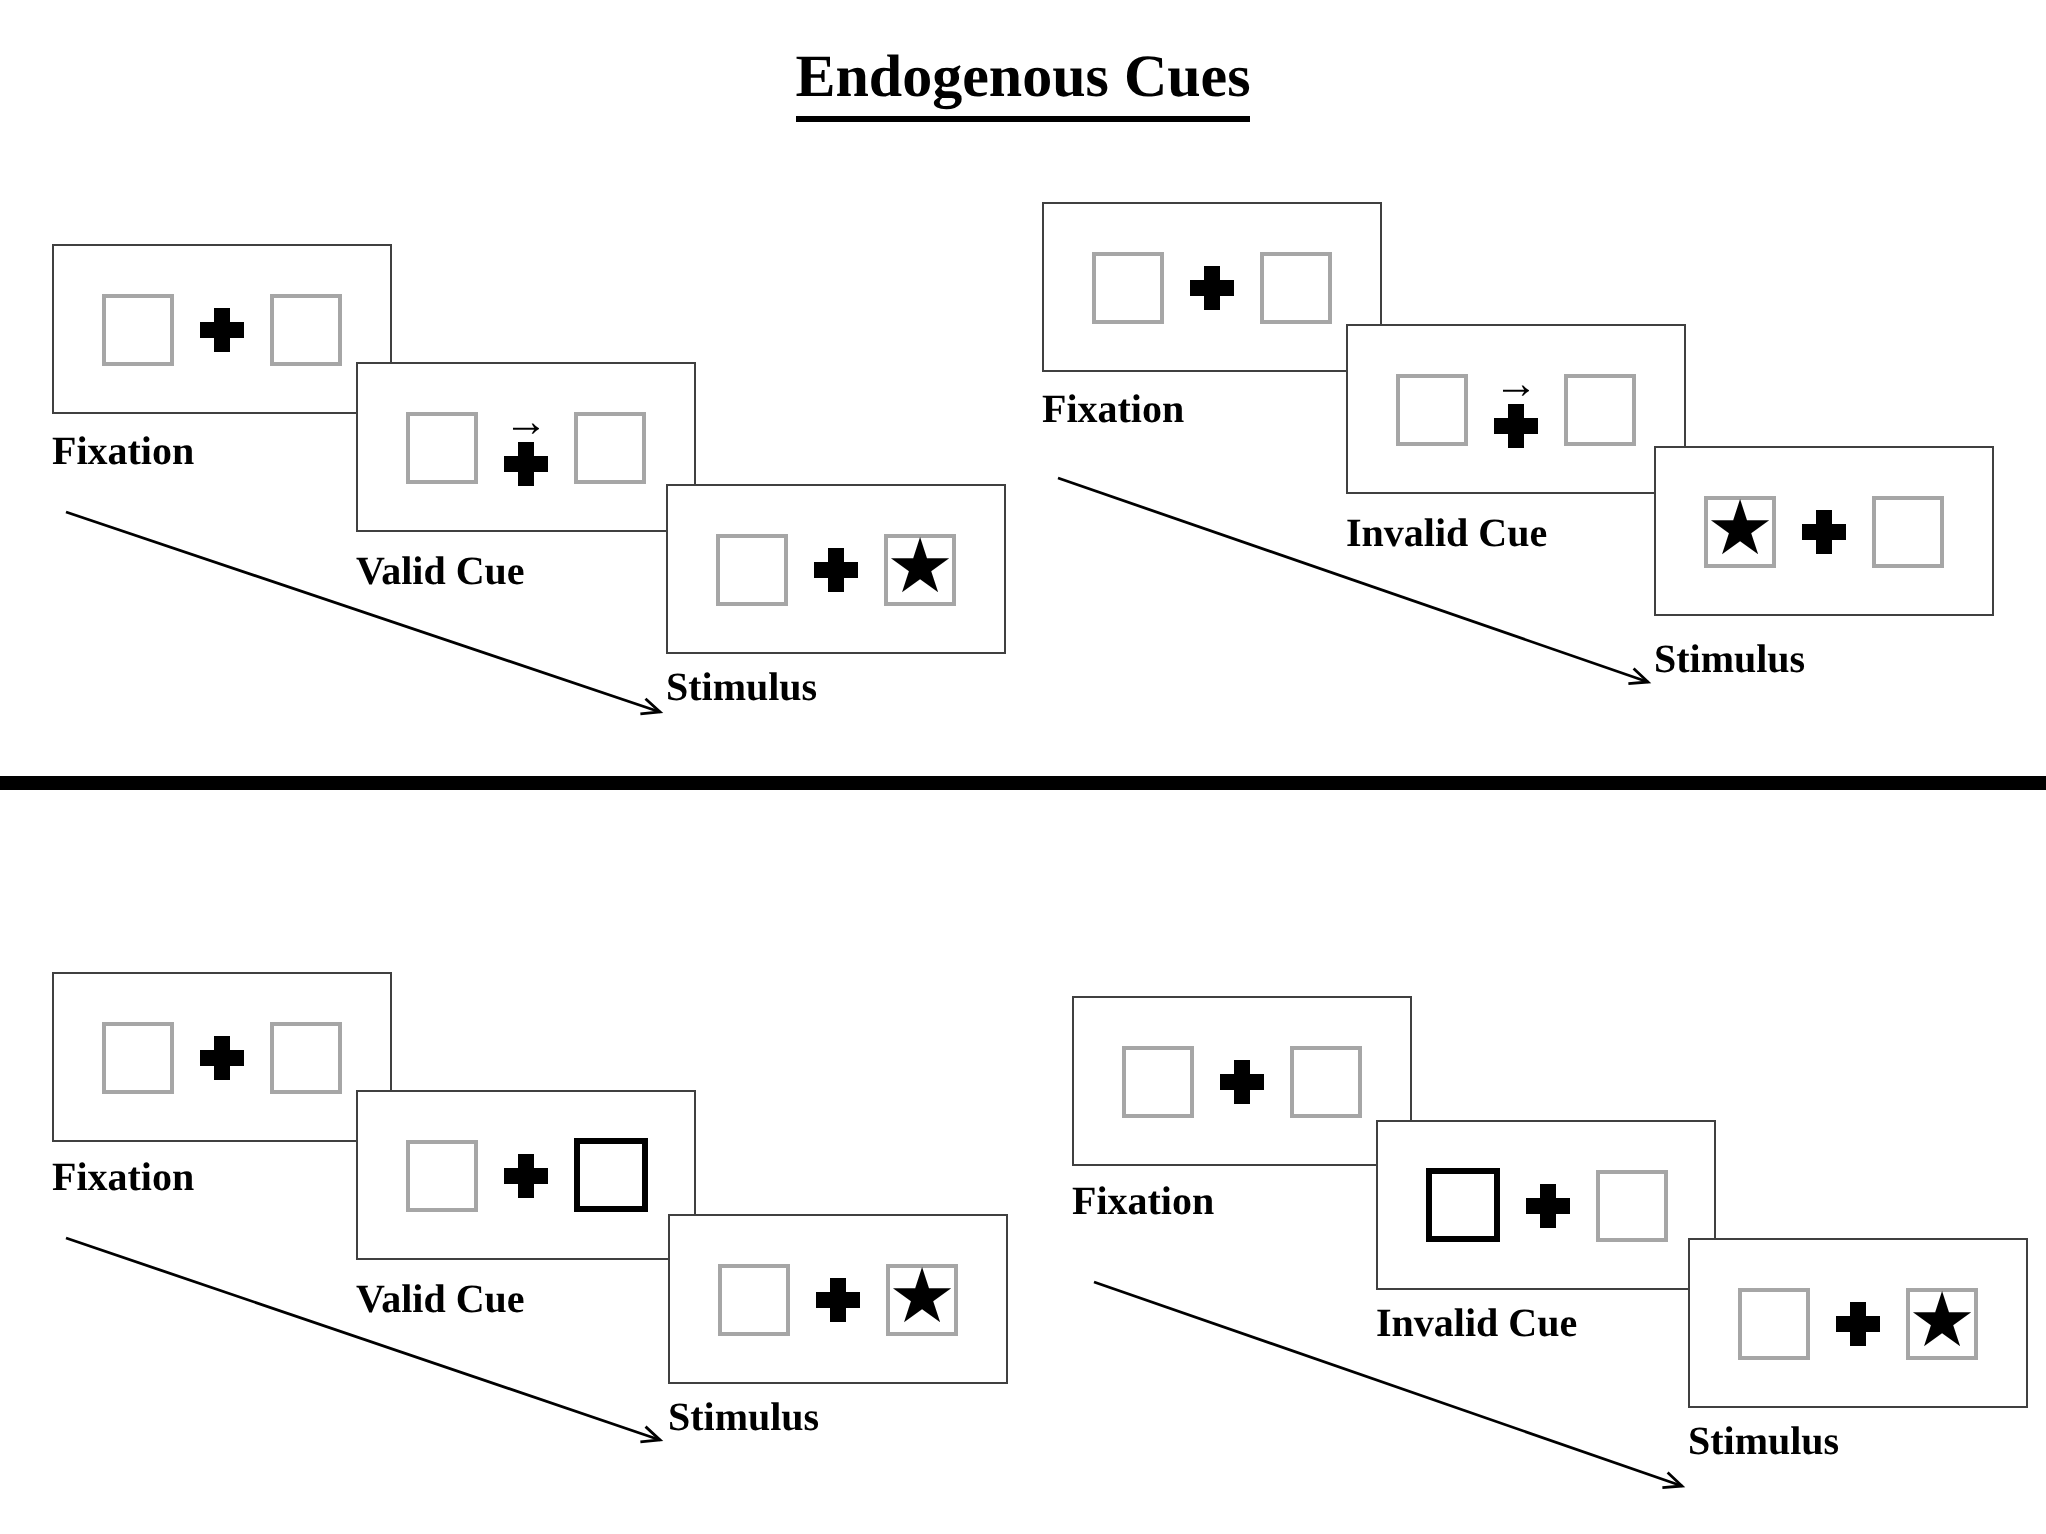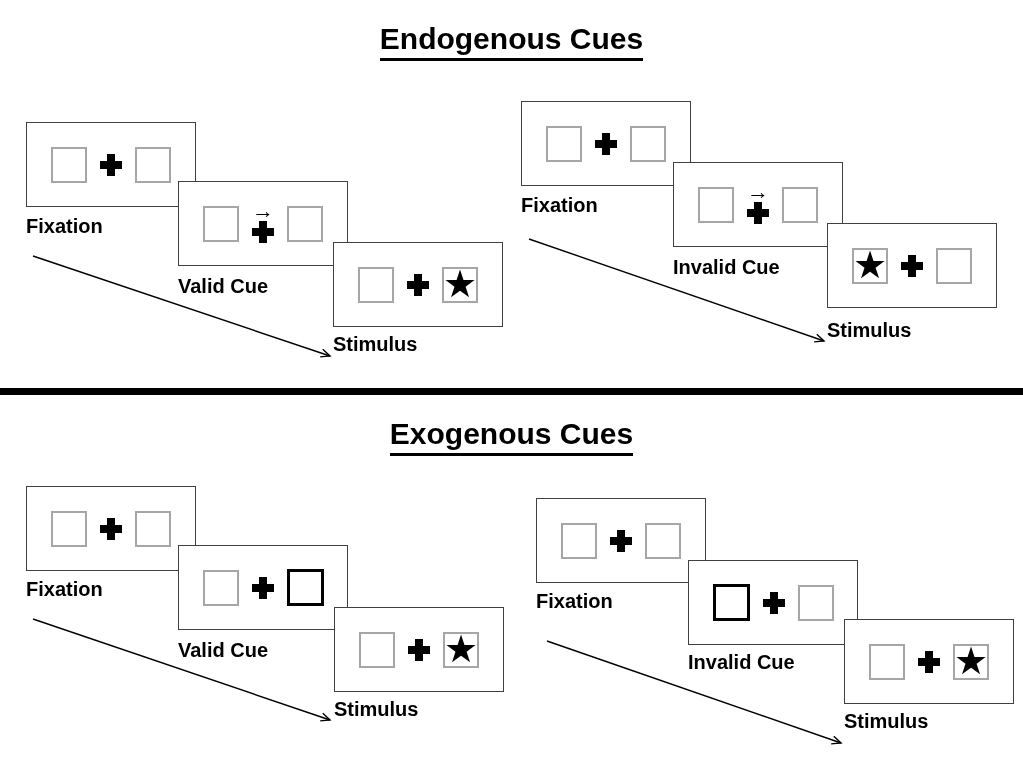--- a/index.html
+++ b/index.html
@@ -1,18 +1,18 @@
 <!DOCTYPE html>
 <html><head>
 <meta charset="utf-8">
 <style>
   html,body{margin:0;padding:0;background:#fff;}
   #canvas{
     position:relative;width:1023px;height:767px;background:#ffffff;
-    font-family:Liberation Sans, sans-serif;color:#000;overflow:hidden;
+    font-family:Liberation Serif, serif;color:#000;overflow:hidden;
   }
   .section-title{
     position:absolute;left:0;width:100%;text-align:center;
     font-size:30px;font-weight:bold;letter-spacing:0px;
   }
   .section-title span{
     display:inline-block;border-bottom:3px solid #000;padding-bottom:2px;
   }
   .divider{
     position:absolute;left:0;top:388px;width:1023px;height:7px;background:#000;
@@ -39,23 +39,20 @@
   }
   #arrow-overlay{position:absolute;left:0;top:0;pointer-events:none;}
 </style>
 </head>
 <body>
 
 <div id="canvas">
 
   <div class="section-title" style="top:22px">
     <span>Endogenous Cues</span>
-  </div>
-  <div class="section-title" style="top:417px">
-    <span>Exogenous Cues</span>
   </div>
 
   <div class="divider"></div>
 
   <div class="card" style="left:26px;top:122px;z-index:1">
     <div class="box"></div>
     <div class="plus"></div>
     <div class="box"></div>
   </div>
   <div class="card" style="left:178px;top:181px;z-index:2">

